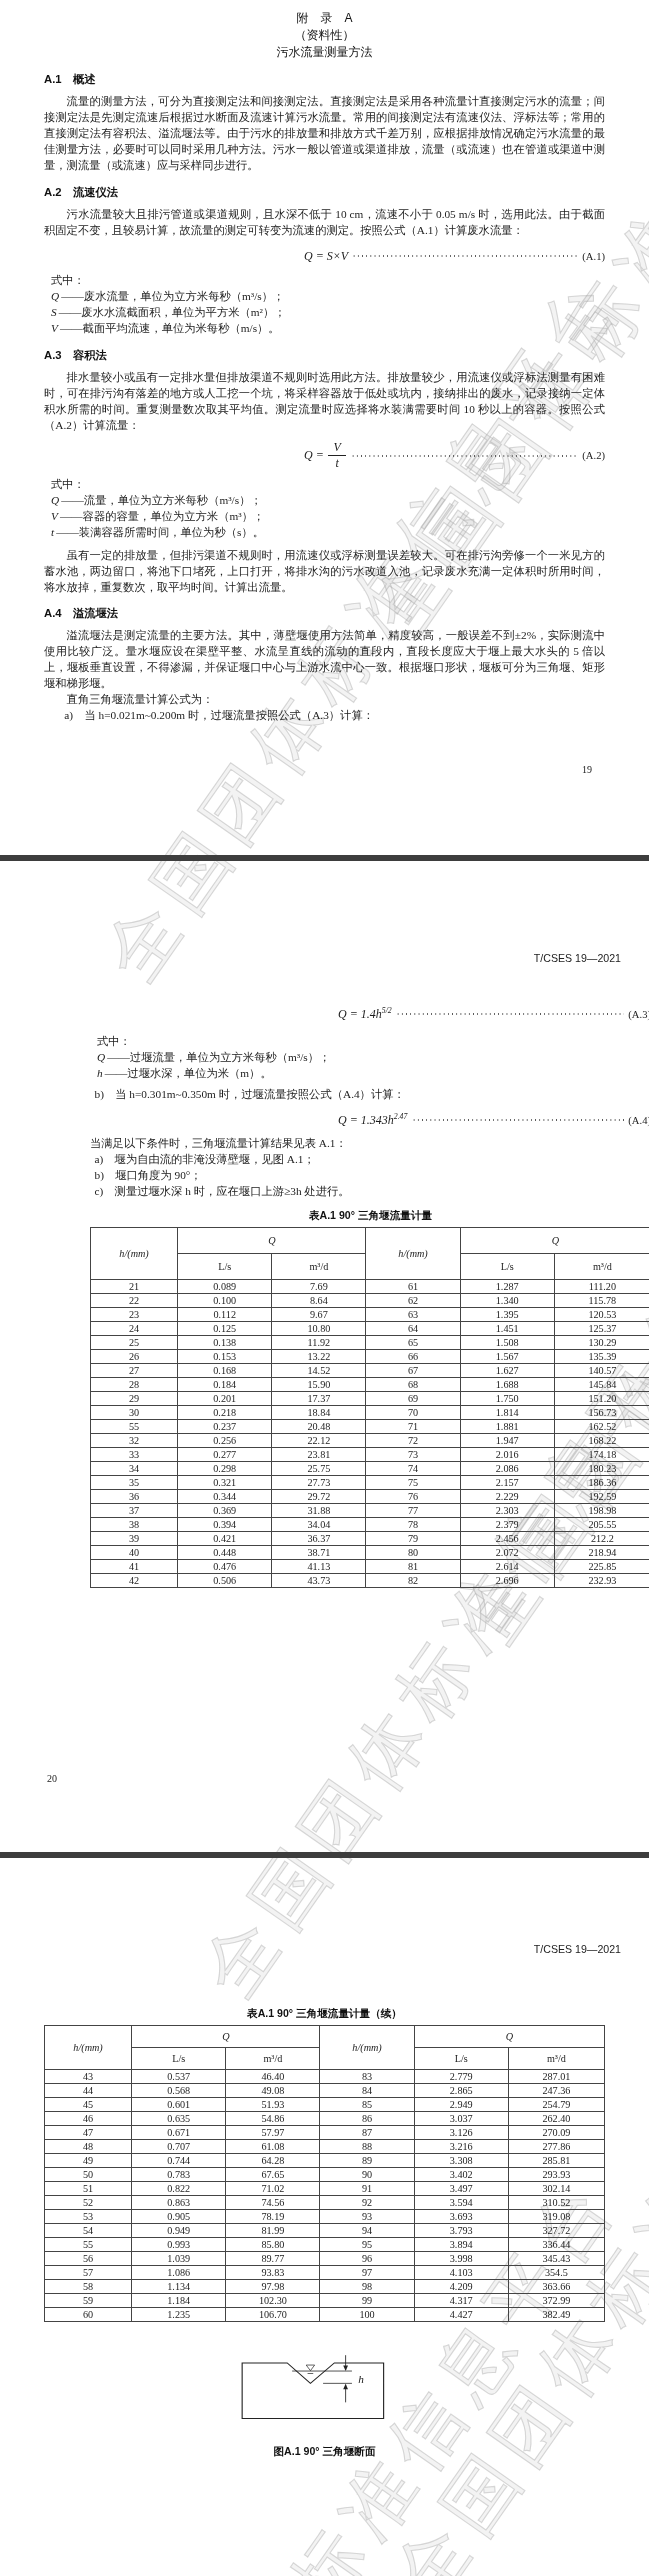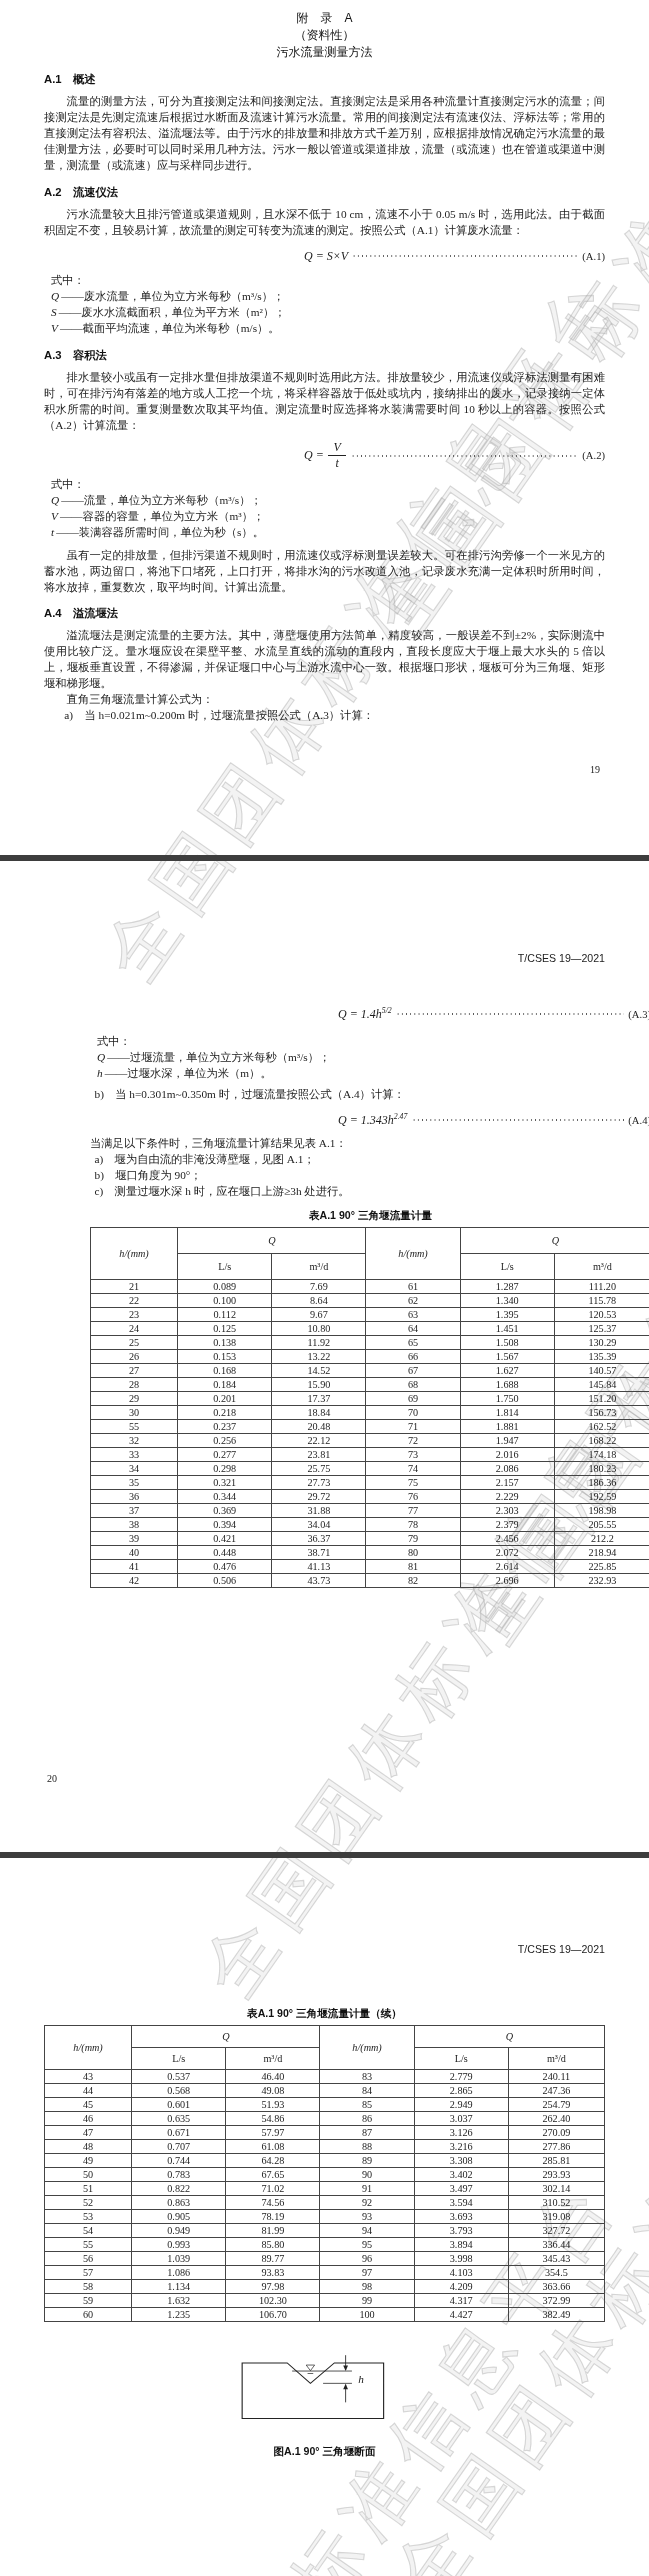--- a/index.html
+++ b/index.html
@@ -29,21 +29,21 @@
   .frac{display:inline-flex;flex-direction:column;align-items:center;
         vertical-align:middle;margin-left:4.2px;font-style:italic;font-size:12px;}
   .frac .num{border-bottom:0.8px solid #222;padding:0 5.6px 0.7px 5.6px;line-height:13.4px;}
   .frac .den{padding-top:0.7px;line-height:13.4px;}
   .leader{flex:1 1 auto;margin:0 4.2px;height:4.2px;align-self:center;
           background-image:radial-gradient(circle,#555 0.8px,transparent 0.9px);
           background-size:4.2px 4.2px;background-position:0 50%;background-repeat:repeat-x;}
   .f-label{font-size:10.6px;flex:0 0 auto;}
   
   .pagebar{position:absolute;left:0;width:649px;height:6.3px;background:#3d3d3d;z-index:2;}
-  .runhead{position:absolute;right:44px;z-index:1;font-family:"Liberation Sans",sans-serif;
+  .runhead{position:absolute;right:28px;z-index:1;font-family:"Liberation Sans",sans-serif;
            font-size:10.6px;color:#222;}
   .pagenum{position:absolute;z-index:1;font-size:10px;color:#222;}
   
   .tbl-title{font-family:"Liberation Sans",sans-serif;font-weight:bold;font-size:10.6px;
              text-align:center;margin:10px 0 4.2px 0;color:#111;}
   table.flow{border-collapse:collapse;width:561px;table-layout:fixed;
              border:1.4px solid #333;}
   table.flow th,table.flow td{border:0.7px solid #444;text-align:center;
              font-size:10.2px;font-weight:normal;padding:0;color:#1c1c1c;}
   table.flow thead tr{height:26px;}
@@ -110,21 +110,21 @@
     <p class="mline"><span class="v">t</span><span>——装满容器所需时间，单位为秒（s）。</span></p>
 
     <p class="para tight">虽有一定的排放量，但排污渠道不规则时，用流速仪或浮标测量误差较大。可在排污沟旁修一个一米见方的蓄水池，两边留口，将池下口堵死，上口打开，将排水沟的污水改道入池，记录废水充满一定体积时所用时间，将水放掉，重复数次，取平均时间。计算出流量。</p>
 
     <h3 class="h2">A.4　溢流堰法</h3>
     <p class="para">溢流堰法是测定流量的主要方法。其中，薄壁堰使用方法简单，精度较高，一般误差不到±2%，实际测流中使用比较广泛。量水堰应设在渠壁平整、水流呈直线的流动的直段内，直段长度应大于堰上最大水头的 5 倍以上，堰板垂直设置，不得渗漏，并保证堰口中心与上游水流中心一致。根据堰口形状，堰板可分为三角堰、矩形堰和梯形堰。</p>
     <p class="para">直角三角堰流量计算公式为：</p>
     <p class="item">a)　当 h=0.021m~0.200m 时，过堰流量按照公式（A.3）计算：</p>
   </div>
 
-  <span class="pagenum" style="right:49px;top:764px;">19</span>
+  <span class="pagenum" style="right:57px;top:764px;">19</span>
   <div class="pagebar" style="top:855px;"></div>
 
   <span class="runhead" style="top:952px;">T/CSES 19—2021</span>
 
   <div class="content" style="top:986px;padding-left:46px;">
     <div class="formula-row" style="margin-top:20px;">
       <span class="f-indent" style="width:248px;"></span>
       <span class="f-expr"><span>Q = 1.4h</span><sup>5/2</sup></span>
       <span class="leader"></span>
       <span class="f-label">(A.3)</span>
@@ -385,21 +385,21 @@
           <th>m³/d</th>
         </tr>
       </thead>
       <tbody>
           <tr>
             <td>43</td>
             <td>0.537</td>
             <td>46.40</td>
             <td>83</td>
             <td>2.779</td>
-            <td>240.11</td>
+            <td>287.01</td>
           </tr>
           <tr>
             <td>44</td>
             <td>0.568</td>
             <td>49.08</td>
             <td>84</td>
             <td>2.865</td>
             <td>247.36</td>
           </tr>
           <tr>
@@ -509,21 +509,21 @@
           <tr>
             <td>58</td>
             <td>1.134</td>
             <td>97.98</td>
             <td>98</td>
             <td>4.209</td>
             <td>363.66</td>
           </tr>
           <tr>
             <td>59</td>
-            <td>1.632</td>
+            <td>1.184</td>
             <td>102.30</td>
             <td>99</td>
             <td>4.317</td>
             <td>372.99</td>
           </tr>
           <tr>
             <td>60</td>
             <td>1.235</td>
             <td>106.70</td>
             <td>100</td>

